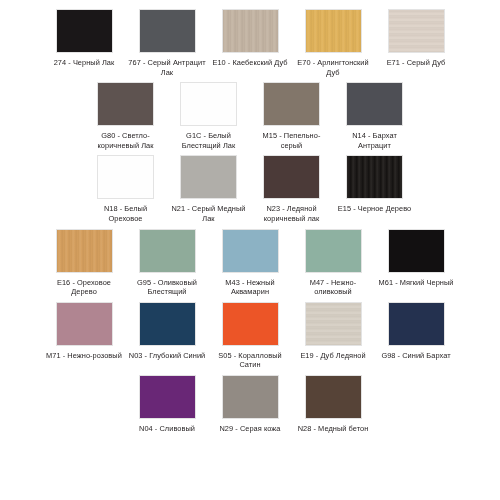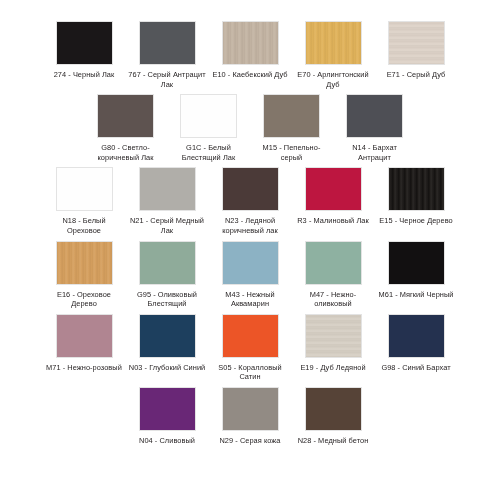--- a/index.html
+++ b/index.html
@@ -9,21 +9,21 @@
   }
   body {
     width: 500px;
     height: 500px;
     overflow: hidden;
     font-family: "Liberation Sans", sans-serif;
     color: #231f20;
   }
   #palette-grid {
     width: 421px;
-    padding-top: 16px;
+    padding-top: 4px;
     box-sizing: border-box;
   }
   .swatch-row {
     display: flex;
     flex-direction: row;
     justify-content: center;
     align-items: flex-start;
     width: 500px;
     box-sizing: border-box;
   }
@@ -125,24 +125,20 @@
       </div>
       <div class="swatch-cell">
         <div class="swatch-chip" style="background-color: rgb(176, 174, 169);"></div>
         <div class="swatch-label">N21 - Серый Медный Лак</div>
       </div>
       <div class="swatch-cell">
         <div class="swatch-chip" style="background-color: rgb(75, 58, 56);"></div>
         <div class="swatch-label">N23 - Ледяной коричневый лак</div>
       </div>
       <div class="swatch-cell">
-        <div class="swatch-chip" style="background-color: rgb(189, 22, 64);"></div>
-        <div class="swatch-label">R3 - Малиновый Лак</div>
-      </div>
-      <div class="swatch-cell">
         <div class="swatch-chip grain-dark" style="background-color: rgb(29, 26, 24);"></div>
         <div class="swatch-label">E15 - Черное Дерево</div>
       </div>
     </div>
     <div class="swatch-row">
       <div class="swatch-cell">
         <div class="swatch-chip grain-v" style="background-color: rgb(213, 159, 94);"></div>
         <div class="swatch-label">E16 - Ореховое Дерево</div>
       </div>
       <div class="swatch-cell">

